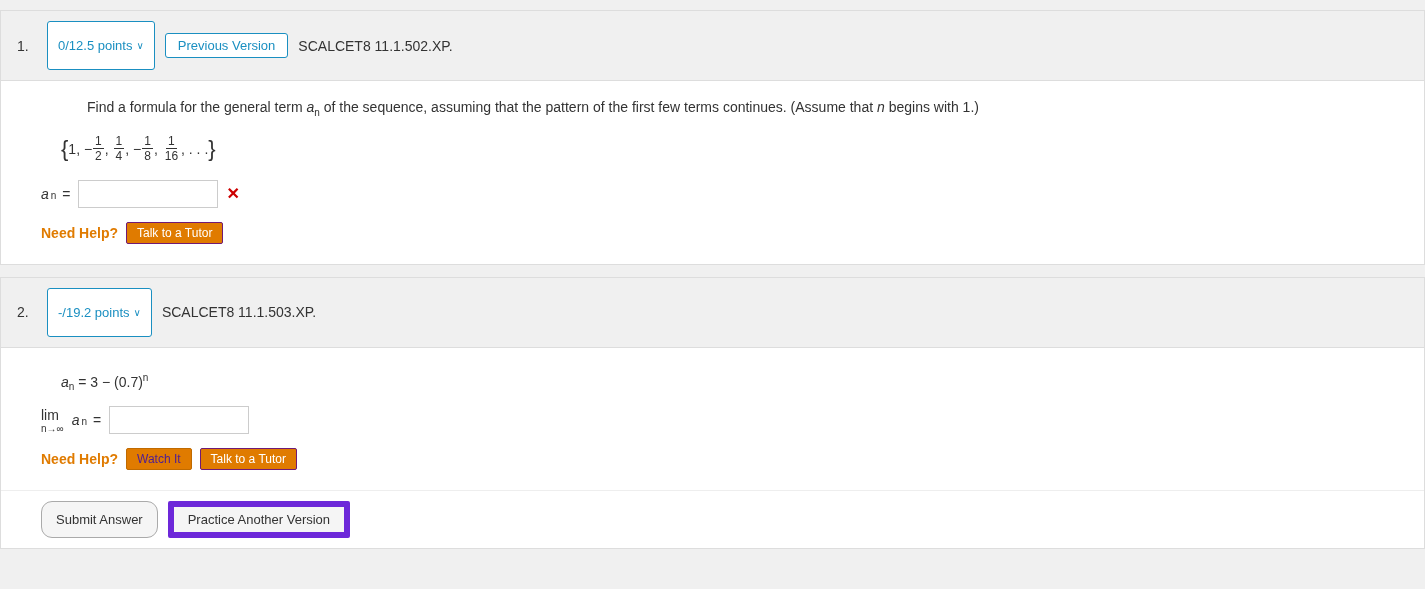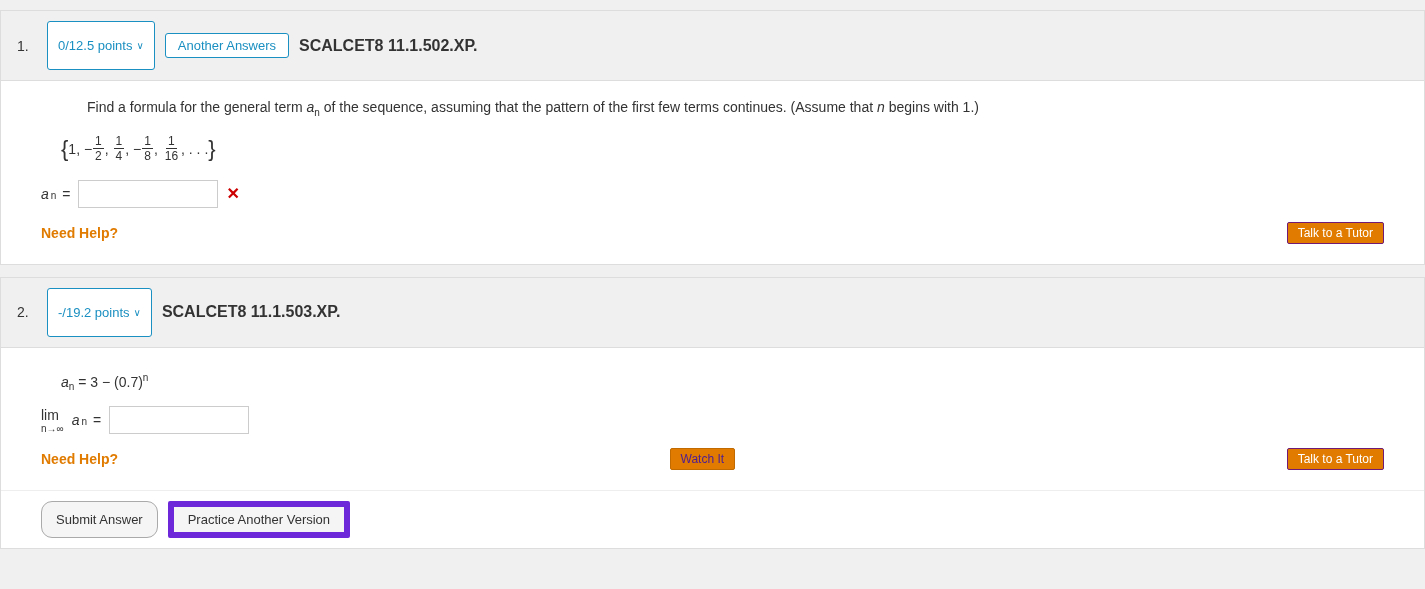--- a/index.html
+++ b/index.html
@@ -58,22 +58,22 @@
       border: 1px solid #1a8fc1;
       background: #fff;
       color: #1a8fc1;
       padding: 4px 12px;
       border-radius: 3px;
       font-size: 13px;
       cursor: pointer;
     }
 
     .problem-id {
-      font-weight: bold;
-      font-size: 16px;
+      font-weight: normal;
+      font-size: 14px;
       color: #333;
     }
 
     .problem-content {
       padding: 16px 40px 20px 40px;
     }
 
     .problem-text {
       font-size: 14px;
       margin-bottom: 14px;
@@ -119,21 +119,20 @@
       color: #cc0000;
       font-size: 16px;
       font-weight: bold;
     }
 
     .need-help-row {
       display: flex;
       align-items: center;
       gap: 8px;
       margin-top: 0;
-      justify-content: space-between;
     }
 
     .need-help-label {
       color: #e07b00;
       font-weight: bold;
       font-size: 14px;
     }
 
     .tutor-btn {
       background: #e07b00;
@@ -257,21 +256,21 @@
 
 <div class="page-wrapper">
 
   <div class="problem-block">
     <div class="problem-header">
       <span class="problem-number">1.</span>
       <button class="points-btn">
         <span>0/12.5 points</span>
         <span class="chevron">∨</span>
       </button>
-      <button class="prev-answers-btn">Another Answers</button>
+      <button class="prev-answers-btn">Previous Version</button>
       <span class="problem-id">SCALCET8 11.1.502.XP.</span>
     </div>
 
     <div class="problem-content">
       <p class="problem-text">
         Find a formula for the general term <i>a</i><sub>n</sub> of the sequence, assuming that the pattern of the first few terms continues. (Assume that <i>n</i> begins with 1.)
       </p>
 
       <div class="sequence-display">
         <span class="sequence-brace">{</span>

